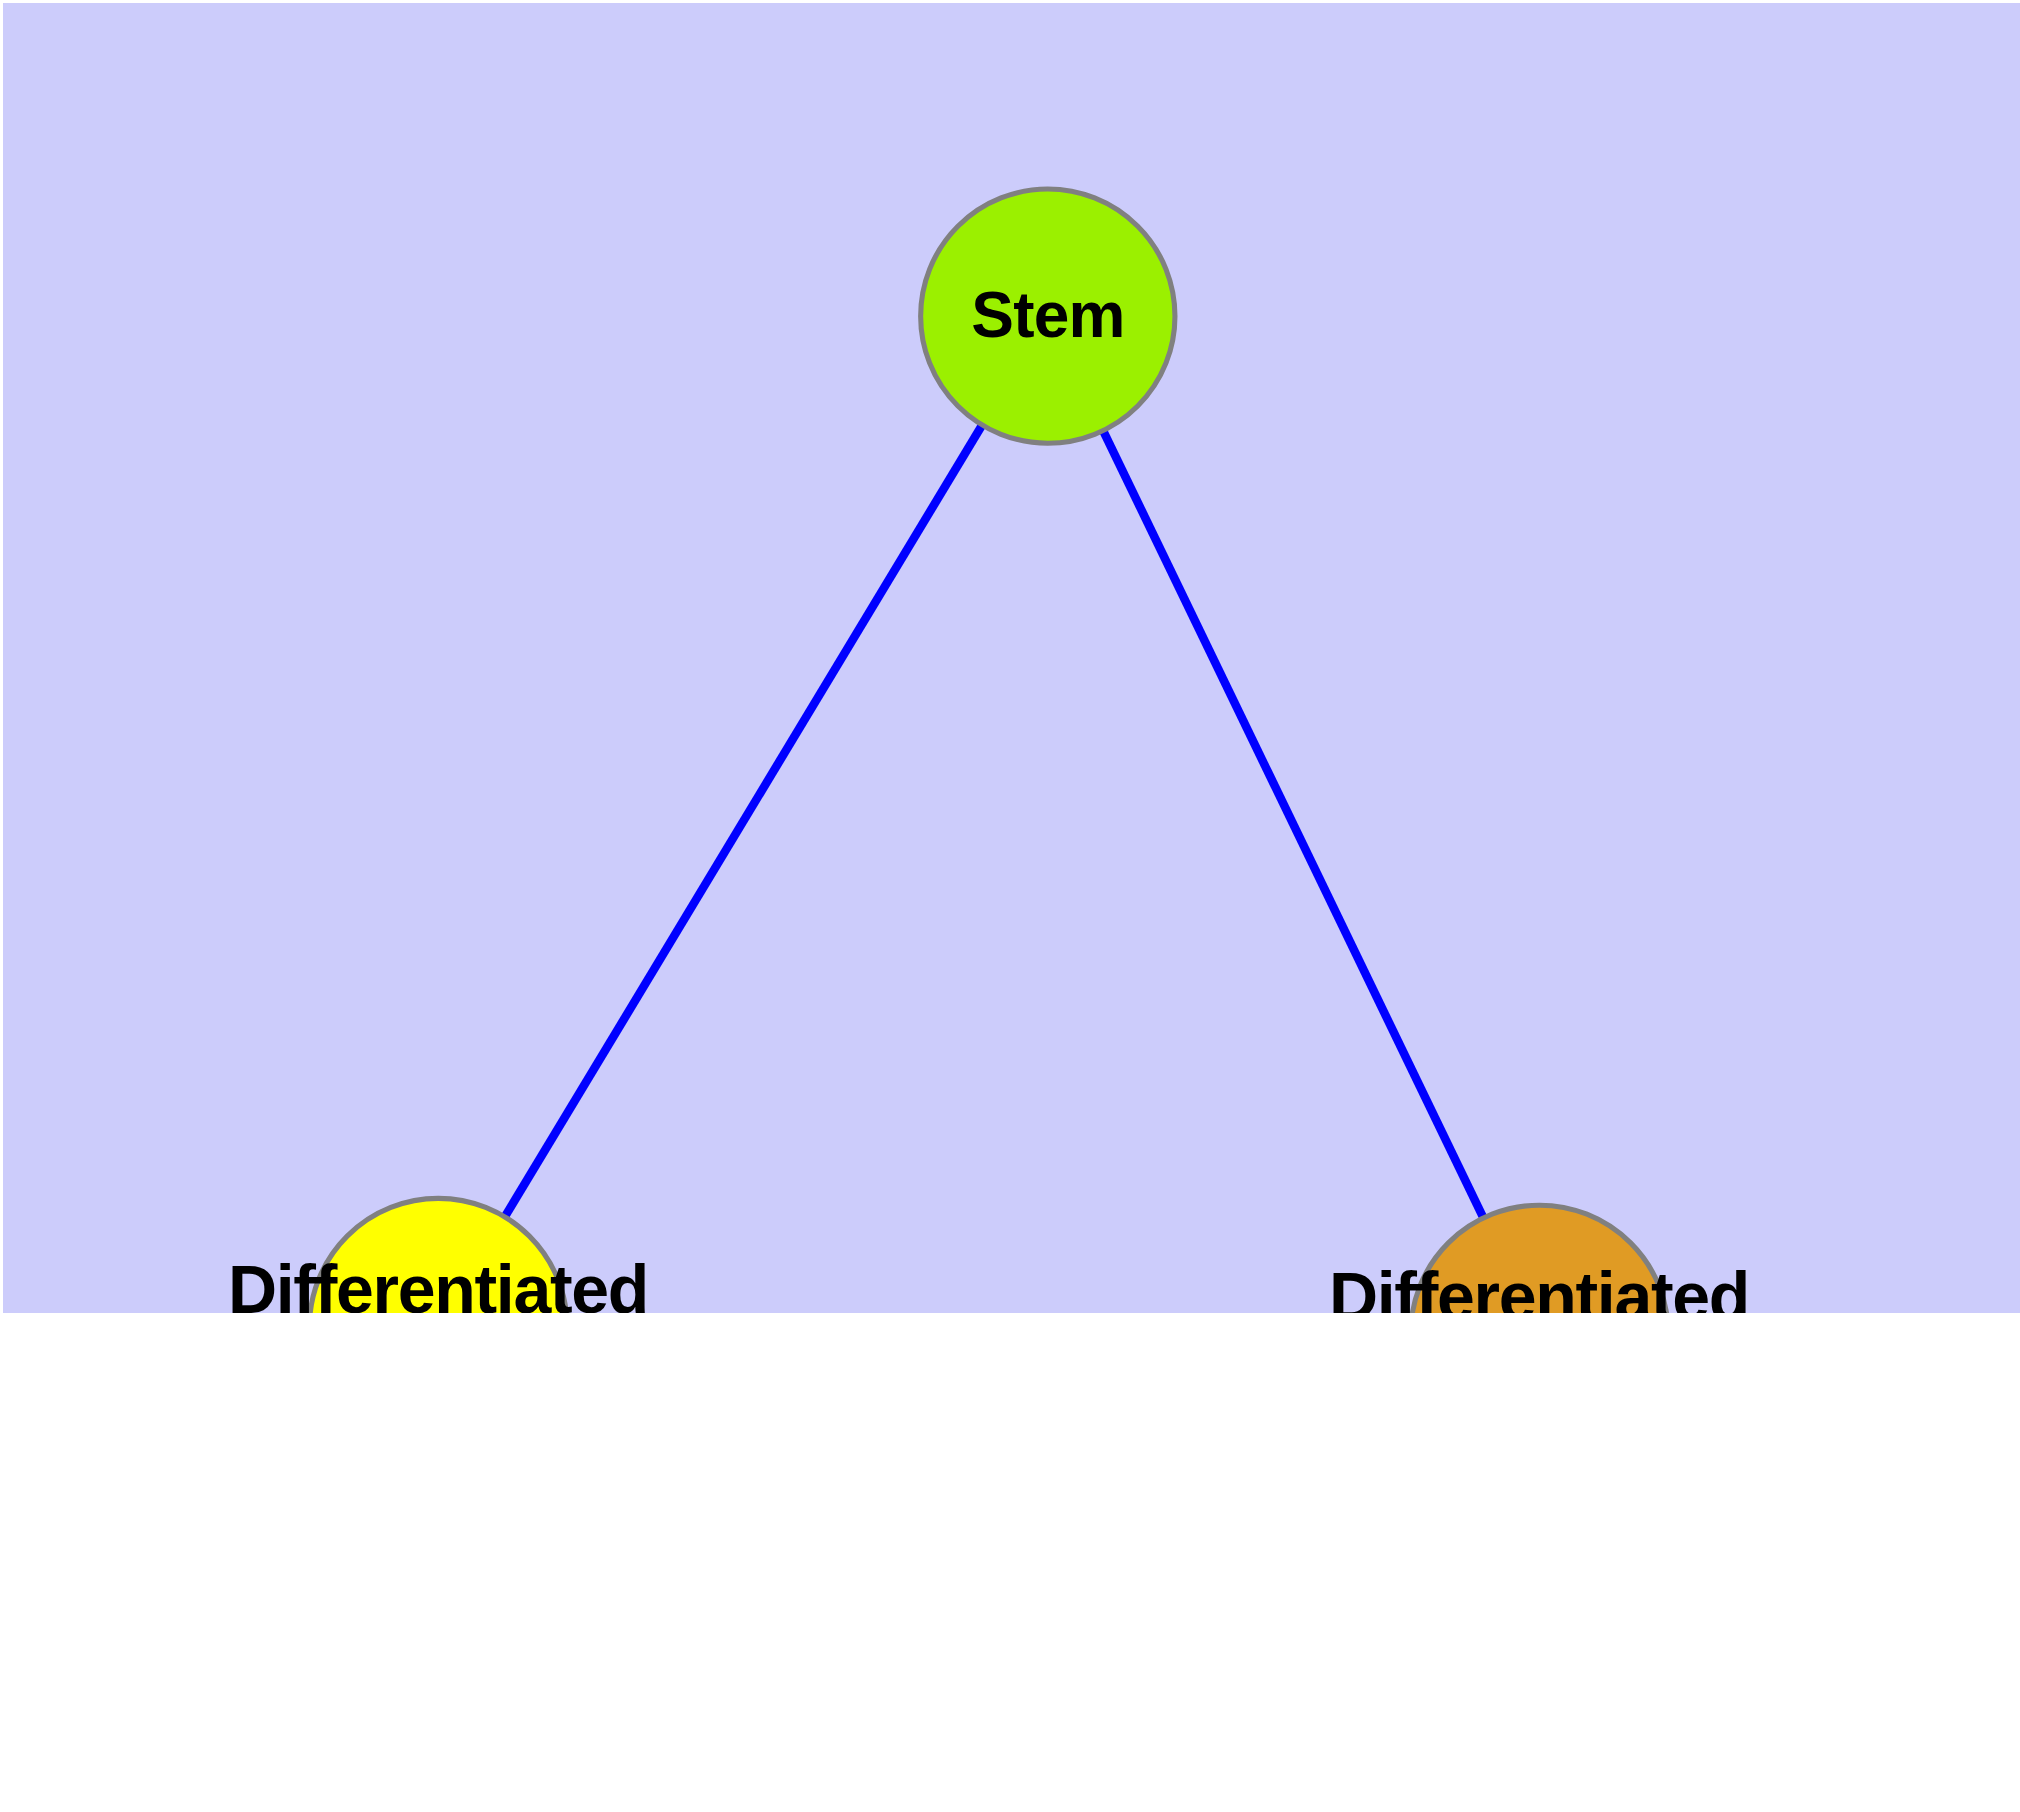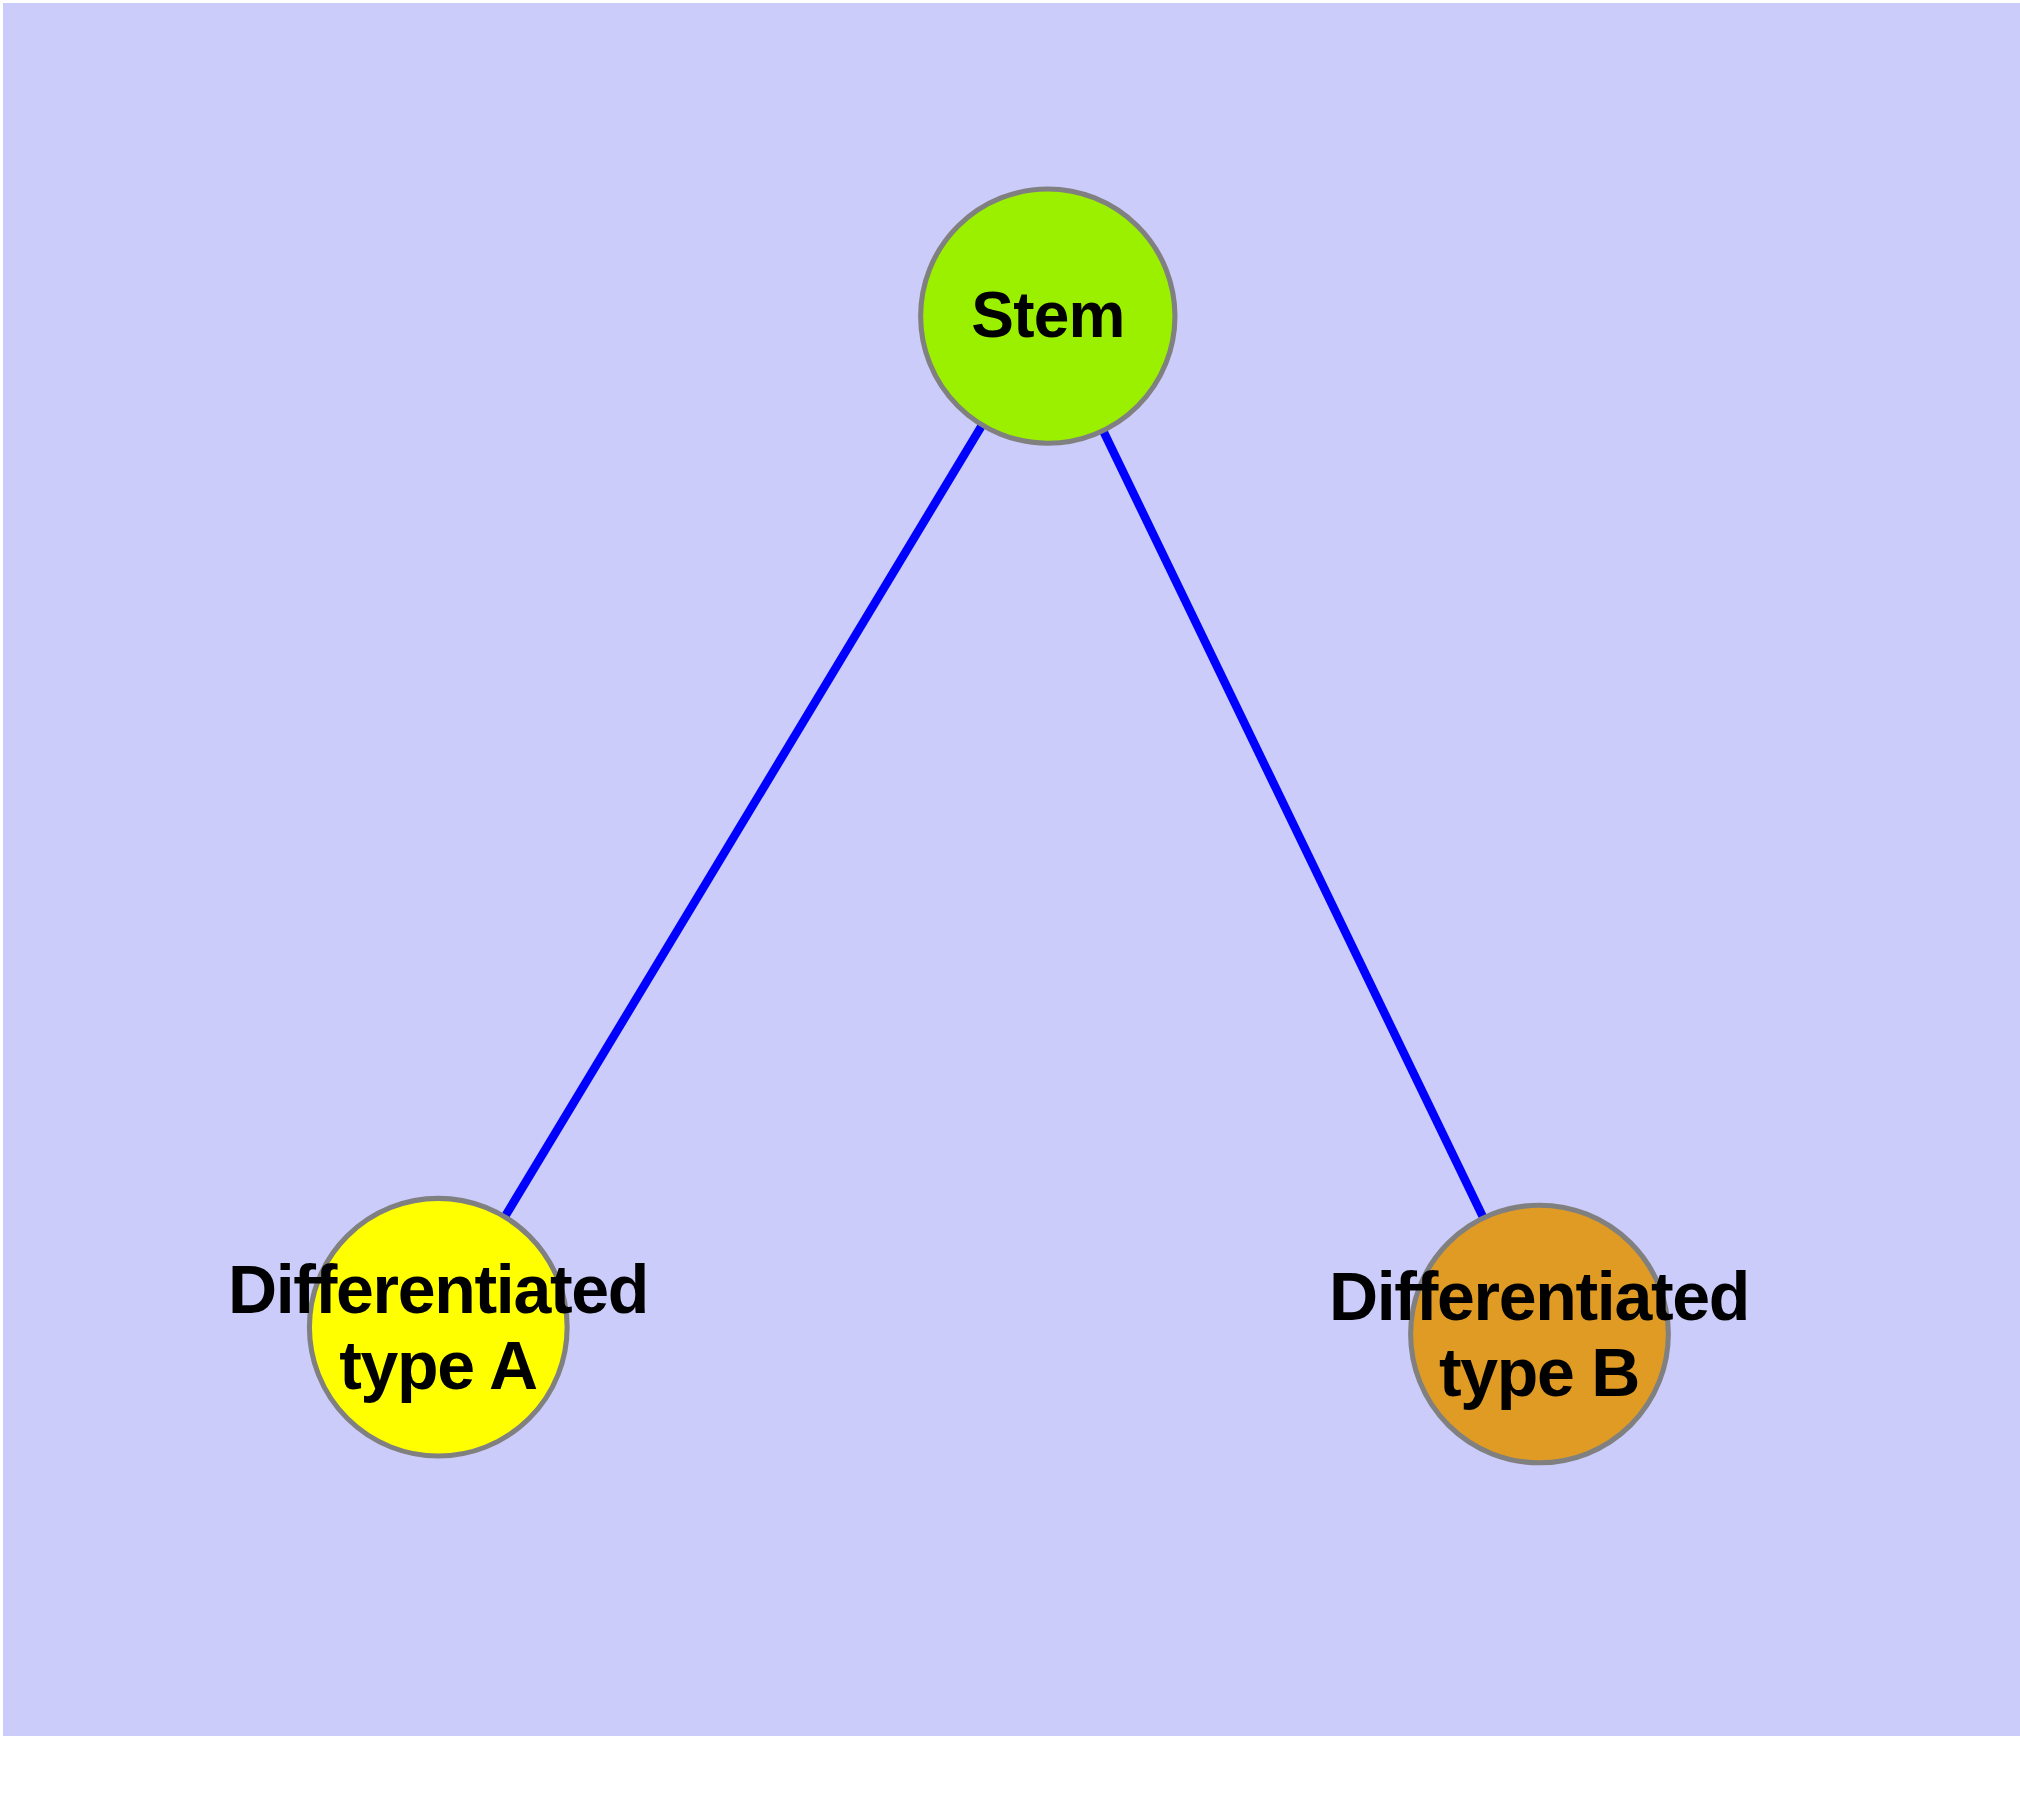--- a/index.html
+++ b/index.html
@@ -41,21 +41,21 @@
     transform: translate(-50%, -50%);
     line-height: 1.12;
   }
   .label-stem   { font-size: 64px; letter-spacing: -0.8px; }
   .label-diffA  { font-size: 68px; letter-spacing: -1.3px; }
   .label-diffB  { font-size: 68px; letter-spacing: -1.3px; }
 </style>
 </head>
 <body>
 
-<div id="stage" style="width: 2021px; height: 1736px;">
+<div id="stage" style="width: 2021px; height: 1313px;">
 
   <div id="canvas-bg" style="background: rgb(204, 204, 251);"></div>
 
   <svg id="graph-svg" viewBox="0 0 2384 2138" preserveAspectRatio="none">
     <g id="edges-layer">
         <line x1="1236" y1="373" x2="517" y2="1566" stroke="#0000ff" stroke-width="10" stroke-linecap="butt"></line>
         <line x1="1236" y1="373" x2="1816" y2="1574" stroke="#0000ff" stroke-width="10" stroke-linecap="butt"></line>
       </g>
     <g id="nodes-layer">
         <circle cx="1236" cy="373" r="150" fill="#9bf000" stroke="#808080" stroke-width="6"></circle>

